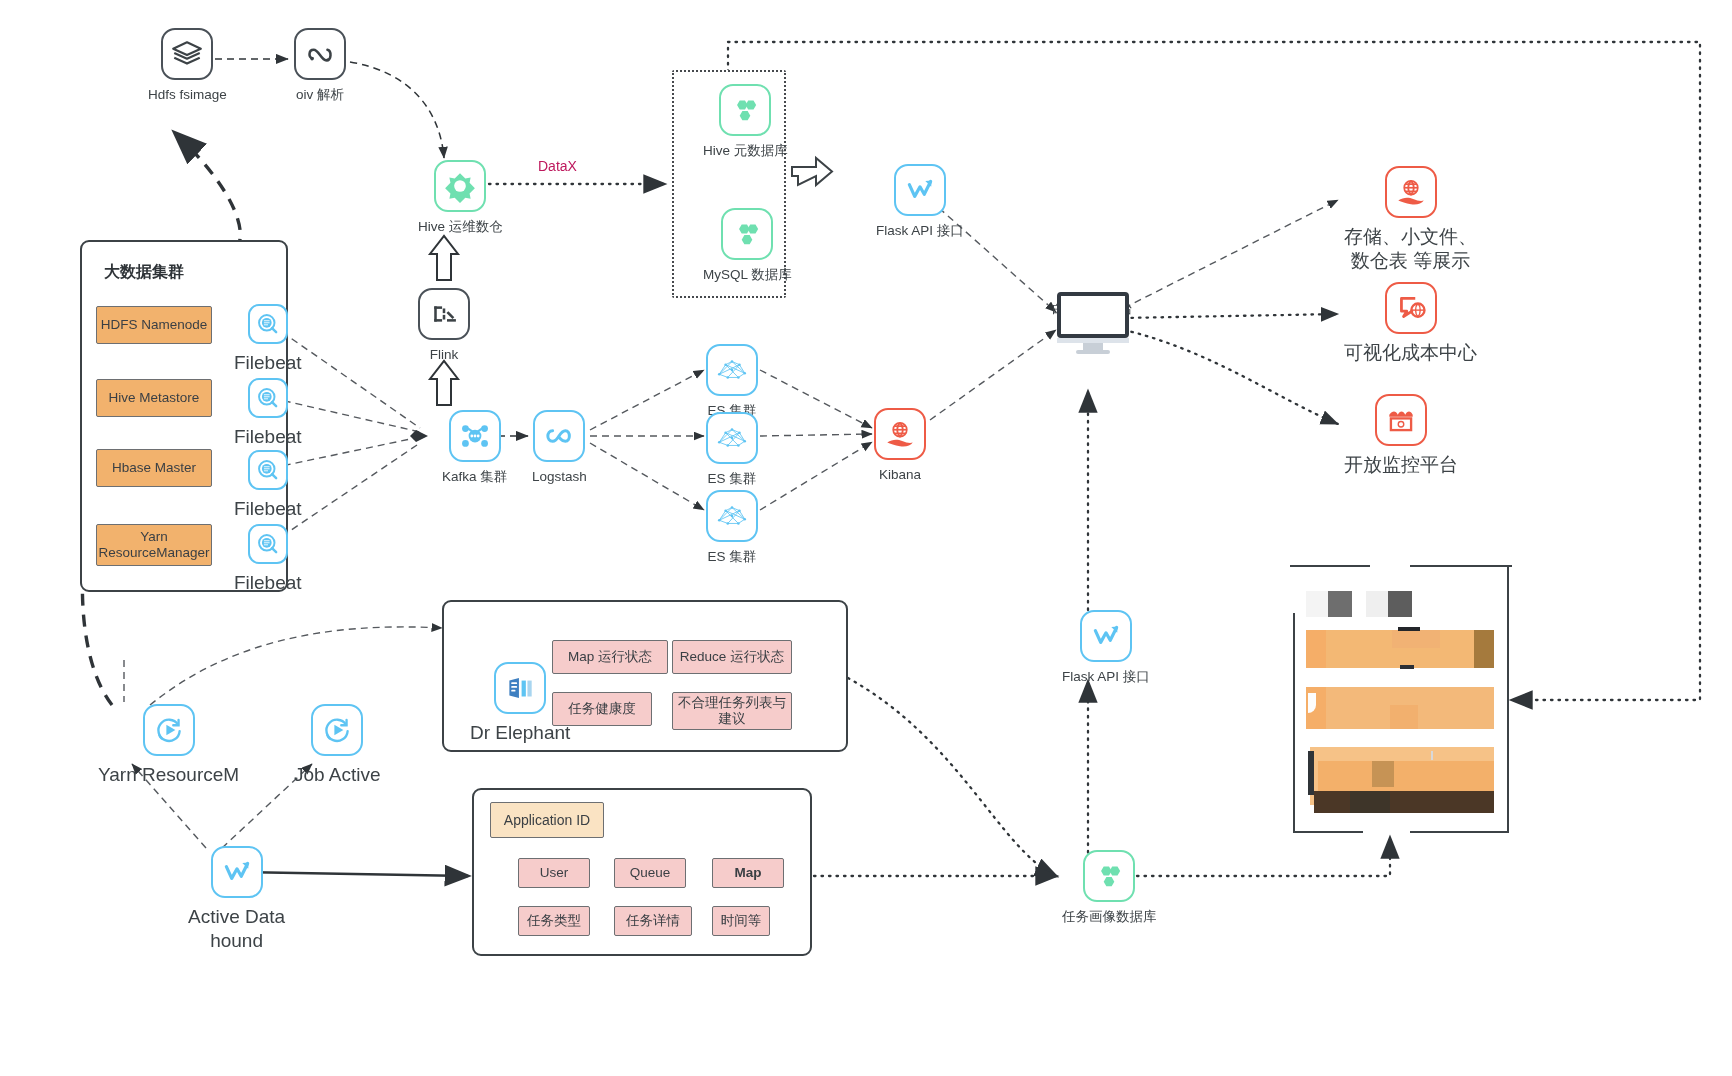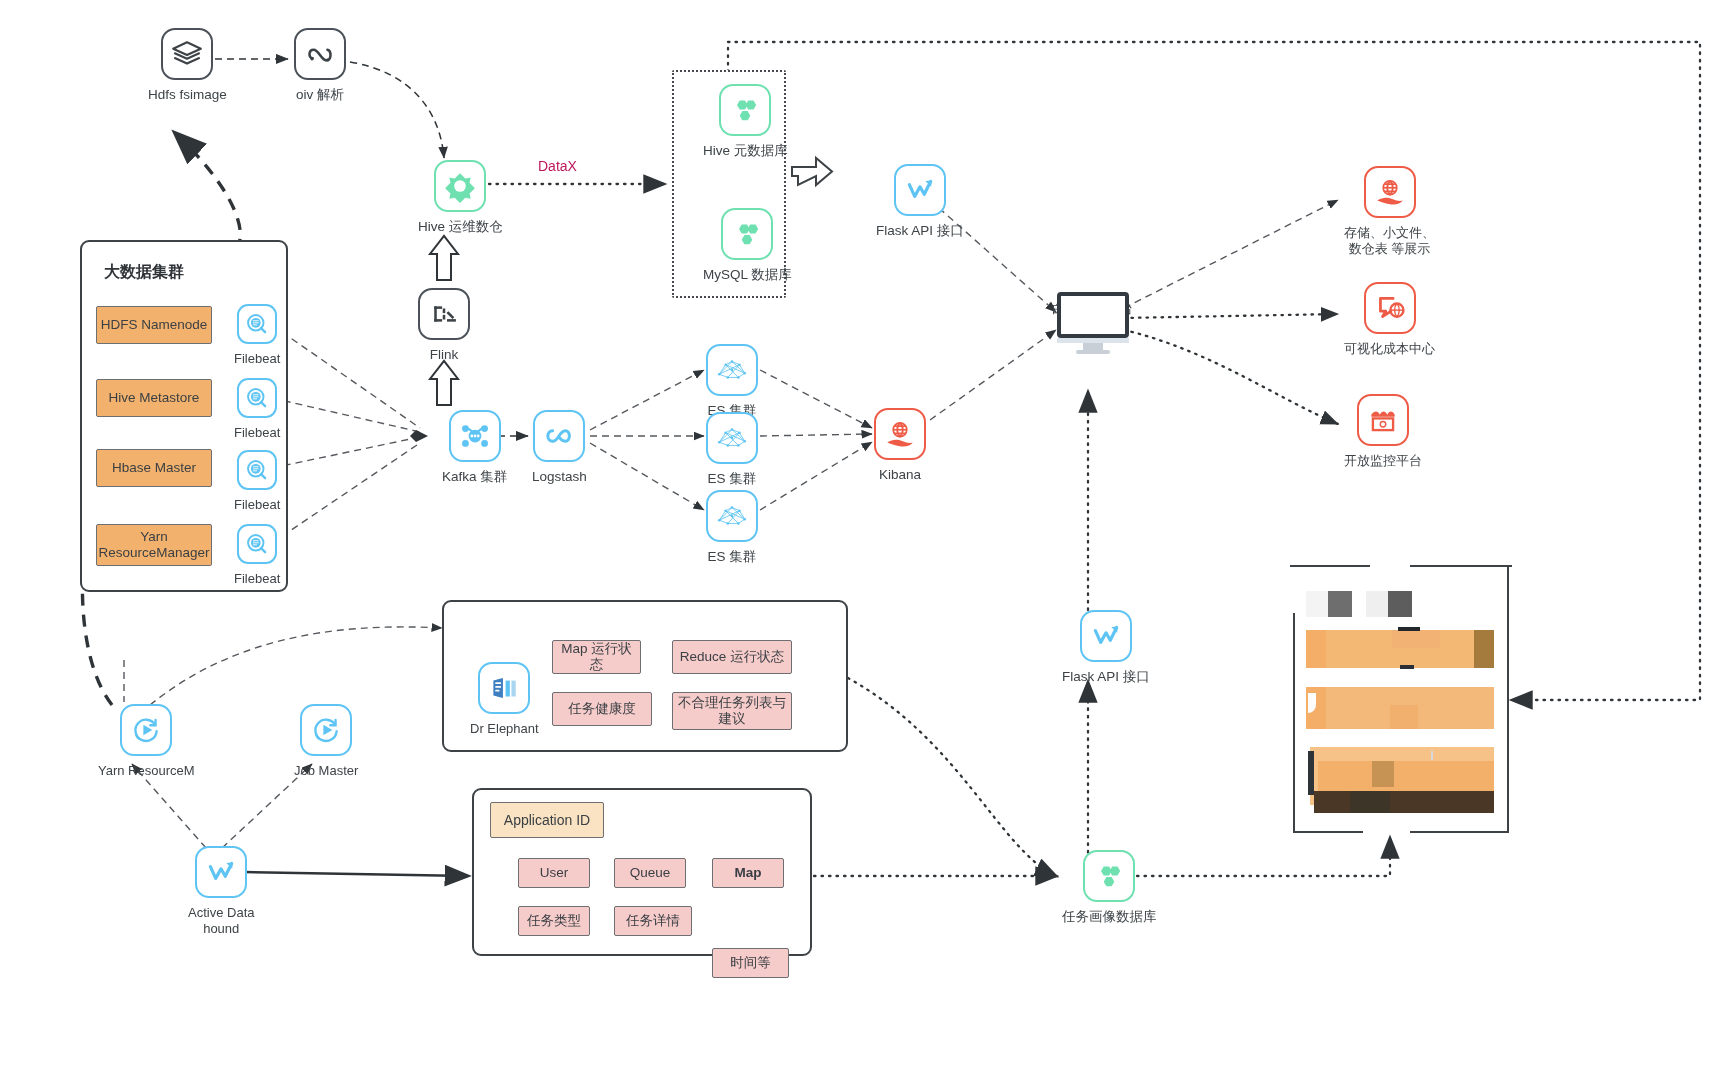--- a/index.html
+++ b/index.html
@@ -9,21 +9,21 @@
   svg.layer{position:absolute;left:0;top:0;width:1732px;height:1076px;pointer-events:none;}
 
   .node{position:absolute;display:flex;flex-direction:column;align-items:center;}
   .tile{width:52px;height:52px;border-radius:14px;border:2.4px solid #5EC4F3;
         background:#fff;display:flex;align-items:center;justify-content:center;box-sizing:border-box;}
   .tile.green{border-color:#6FE0B0;}
   .tile.red{border-color:#EE5B46;}
   .tile.dark{border-color:#4a5158;}
   .tile svg{width:34px;height:34px;display:block;}
   .cap{margin-top:7px;font-size:13.5px;line-height:1.25;text-align:center;color:#3d4347;white-space:pre-line;}
-  .cap.sm{font-size:13px;}
+  .cap.sm{font-size:19px;}
 
   
   .cluster{position:absolute;border:2.4px solid #3c4246;border-radius:9px;background:#fff;box-sizing:border-box;}
   .cluster-title{position:absolute;font-size:16px;font-weight:bold;color:#2f3438;}
   .orangebox{position:absolute;background:#F2B26D;border:1.6px solid #6d6f72;border-radius:2px;
              display:flex;align-items:center;justify-content:center;text-align:center;
              font-size:13.5px;color:#3a3f44;line-height:1.22;box-sizing:border-box;padding:2px;}
 
   .dotframe{position:absolute;border:2.4px dotted #46494d;border-radius:2px;background:#fff;box-sizing:border-box;}
   .plainframe{position:absolute;border:2.4px solid #3c4246;border-radius:9px;background:#fff;box-sizing:border-box;}
@@ -469,34 +469,34 @@
           <path d="M8.5 11.5 L12.5 11.5"></path>
             <path d="M8.5 15 L12.5 15"></path>
             <path d="M8.5 18.5 L11 18.5"></path>
           </g>
         <rect x="17.5" y="9" width="4" height="15" fill="#5EC4F3"></rect>
         <rect x="23" y="9" width="4" height="15" fill="#A8D5F0"></rect>
       </svg>
     </div>
     <div class="cap sm">Dr Elephant</div>
   </div>
-  <div class="pinkbox" style="left:552px;top:640px;width:89px;height:34px;">Map 运行状态</div>
+  <div class="pinkbox" style="left:552px;top:640px;width:116px;height:34px;">Map 运行状态</div>
   <div class="pinkbox" style="left:672px;top:640px;width:120px;height:34px;">Reduce 运行状态</div>
   <div class="pinkbox" style="left:552px;top:692px;width:100px;height:34px;">任务健康度</div>
   <div class="pinkbox" style="left:672px;top:692px;width:120px;height:38px;white-space:pre-line;">不合理任务列表与
 建议</div>
 
   <div class="plainframe" style="left:472px;top:788px;width:340px;height:168px;"></div>
   <div class="creambox" style="left:490px;top:802px;width:114px;height:36px;">Application ID</div>
   <div class="pinkbox" style="left:518px;top:858px;width:72px;height:30px;">User</div>
   <div class="pinkbox" style="left:614px;top:858px;width:72px;height:30px;">Queue</div>
   <div class="pinkbox" style="left:712px;top:858px;width:72px;height:30px;font-weight:bold;">Map</div>
   <div class="pinkbox" style="left:518px;top:906px;width:72px;height:30px;">任务类型</div>
   <div class="pinkbox" style="left:614px;top:906px;width:78px;height:30px;">任务详情</div>
-  <div class="pinkbox" style="left:712px;top:948px;width:77px;height:30px;">时间等</div>
+  <div class="pinkbox" style="left:712px;top:906px;width:58px;height:30px;">时间等</div>
 
   <div class="node" style="left:98px;top:704px;">
     <div class="tile">
       <svg viewBox="0 0 32 32">
           <g fill="none" stroke="#5EC4F3" stroke-width="2.2" stroke-linecap="round">
         <path d="M24.5 11 A10 10 0 1 0 26 17"></path>
             <path d="M25 6.5 L25 11.5 L20 11.5"></path>
         <path d="M7 21 A10 10 0 0 0 9 24"></path>
           </g>
         <path d="M13.5 11 L22 16 L13.5 21 Z" fill="#5EC4F3"></path>
@@ -509,21 +509,21 @@
     <div class="tile">
       <svg viewBox="0 0 32 32">
           <g fill="none" stroke="#5EC4F3" stroke-width="2.2" stroke-linecap="round">
         <path d="M24.5 11 A10 10 0 1 0 26 17"></path>
             <path d="M25 6.5 L25 11.5 L20 11.5"></path>
         <path d="M7 21 A10 10 0 0 0 9 24"></path>
           </g>
         <path d="M13.5 11 L22 16 L13.5 21 Z" fill="#5EC4F3"></path>
       </svg>
     </div>
-    <div class="cap sm">Job Master</div>
+    <div class="cap sm">Job Active</div>
   </div>
 
   <div class="node" style="left:188px;top:846px;">
     <div class="tile">
       <svg viewBox="0 0 32 32">
           <g fill="none" stroke="#5EC4F3" stroke-width="3" stroke-linecap="round" stroke-linejoin="round">
         <path d="M6 11 L11 22 L16 13 L20 20 L26 8"></path>
           </g>
         <path d="M21 7.5 L27 7 L26.5 13 Z" fill="#5EC4F3"></path>
         </svg>

